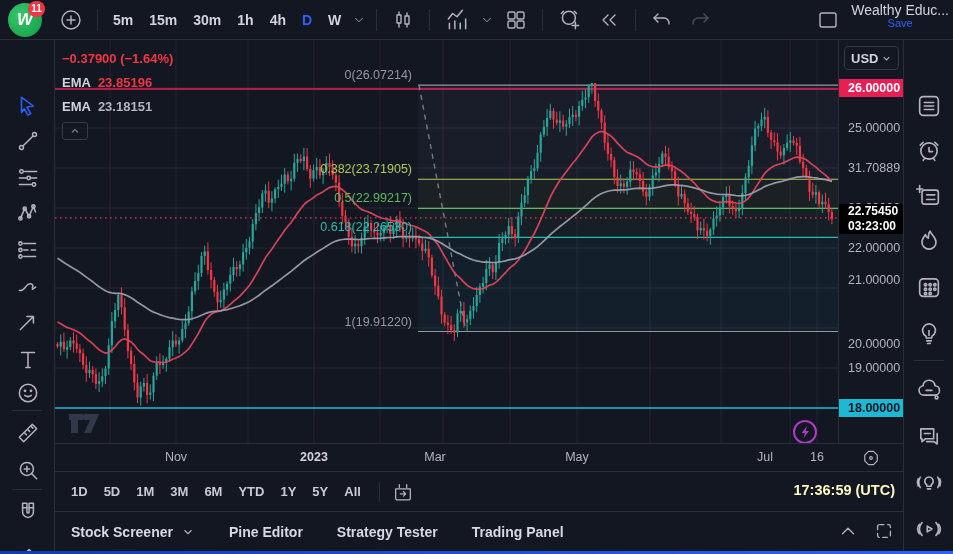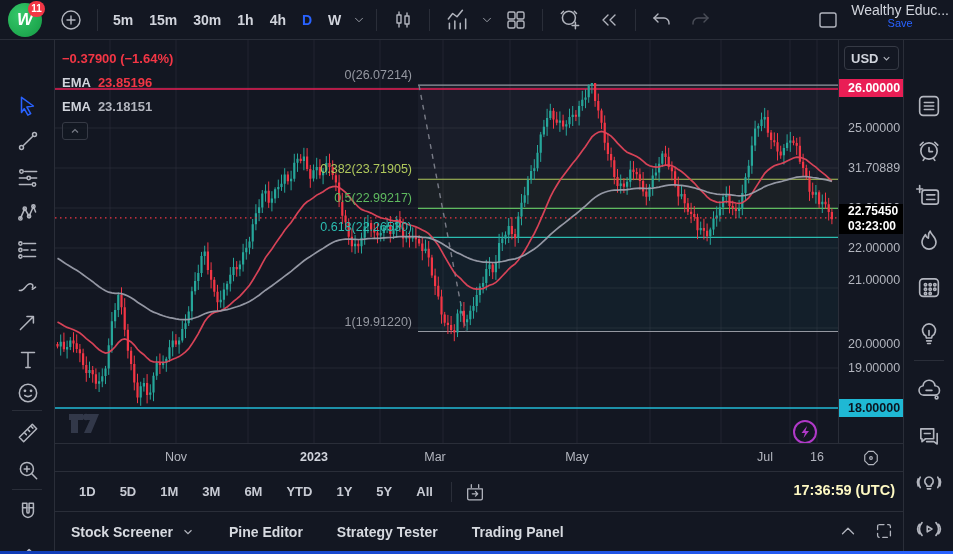--- a/index.html
+++ b/index.html
@@ -36,21 +36,21 @@
   .ptick{position:absolute;left:9px;height:16px;line-height:16px;}
   .plabel{position:absolute;left:0;width:64px;height:18px;line-height:18px;padding-left:9px;font-weight:bold;}
   #usd-btn{position:absolute;left:5px;top:6px;width:55px;height:24px;border:1px solid #363a45;border-radius:4px;
     color:#d1d4dc;font-size:13px;font-weight:bold;display:flex;align-items:center;justify-content:space-between;
     padding:0 6px;background:#131722;z-index:5;}
   #time-axis{left:55px;top:443px;width:848px;height:28px;border-top:1px solid #2a2e39;color:#b2b5be;font-size:12.5px;}
   .ttick{position:absolute;top:6px;transform:translateX(-50%);text-align:center;}
   
   #range-bar{left:55px;top:471px;width:848px;height:40px;border-top:1px solid #2a2e39;display:flex;align-items:center;
     color:#d1d4dc;font-size:13px;padding-left:8px;}
-  .rb{padding:4px 8px;border-radius:4px;font-weight:bold;color:#c8cbd4;flex:none;margin-left:8px;}
+  .rb{padding:4px 8px;border-radius:4px;font-weight:bold;color:#c8cbd4;flex:none;}
   #clock{position:absolute;right:8px;top:10px;font-size:14.5px;font-weight:bold;color:#fef9c3;}
   
   #footer{left:55px;top:511px;width:848px;height:40px;border-top:1px solid #2a2e39;display:flex;align-items:center;
     color:#d1d4dc;font-size:14px;padding-left:16px;}
   .ft{margin-right:34px;display:flex;align-items:center;font-weight:bold;color:#d7dae0;}
   #footer-icons{position:absolute;right:8px;top:8px;display:flex;gap:14px;}
   
   #legend{left:62px;top:46px;z-index:10;font-size:13px;}
   #legend .row{height:24px;display:flex;align-items:center;gap:7px;}
   #collapse-btn{width:26px;height:18px;border:1px solid #363a45;border-radius:3px;margin-top:4px;

